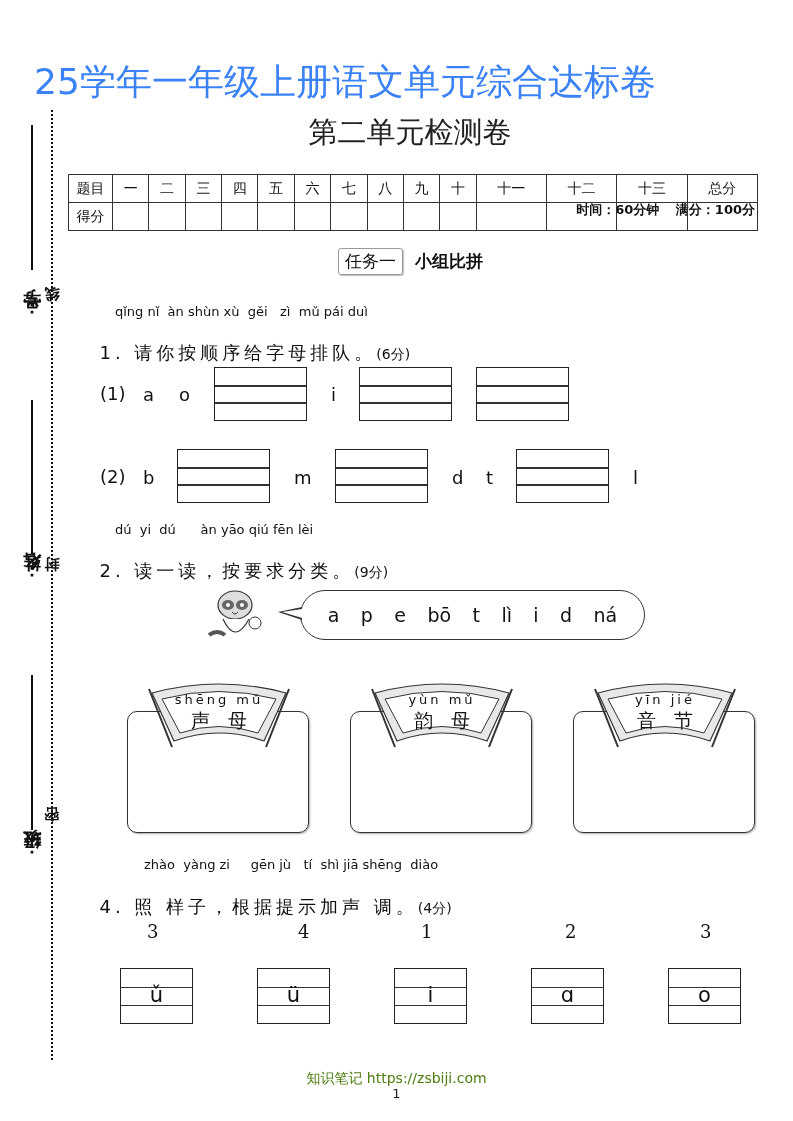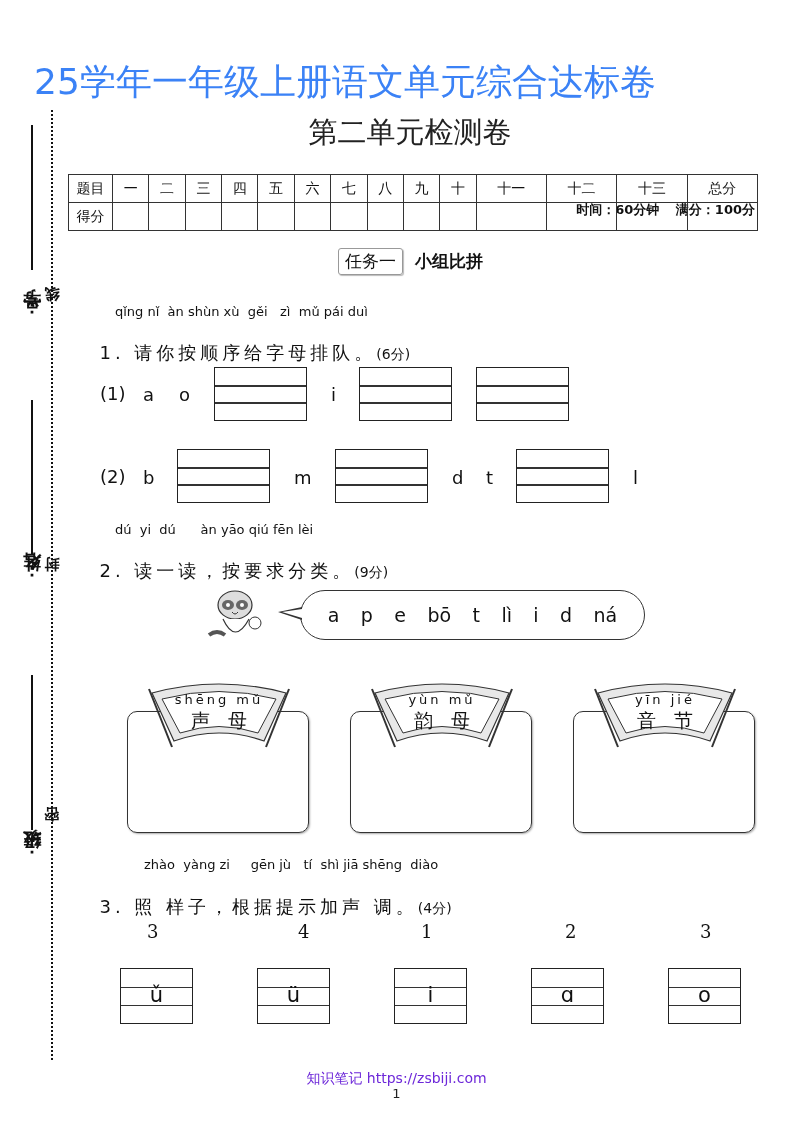--- a/index.html
+++ b/index.html
@@ -53,21 +53,21 @@
   .banner-cn { position: absolute; width: 100%; text-align: center; top: 27px; font-size: 19px; letter-spacing: 18px; padding-left: 18px; font-family: "DejaVu Serif", serif; }
 
   
   .num { position: absolute; font-size: 18px; font-family: "DejaVu Serif", serif; }
   .tbox { position: absolute; width: 73px; height: 56px; border: 1.5px solid #222; }
   .tbox::before, .tbox::after { content: ""; position: absolute; left: 0; right: 0; height: 1.3px; background: #333; }
   .tbox::before { top: 33%; }
   .tbox::after { top: 66%; }
   .tbox span { position: absolute; width: 100%; text-align: center; top: 14px; font-size: 21px; z-index: 2; }
 
-  .footer { position: absolute; left: 0; width: 793px; top: 1070px; text-align: center; font-size: 14px; color: #6d28d9; }
+  .footer { position: absolute; left: 0; width: 793px; top: 1070px; text-align: center; font-size: 14px; color: #4d7c0f; }
   .page-num { position: absolute; left: 0; width: 793px; top: 1086px; text-align: center; font-size: 13px; color: #222; }
 </style>
 </head>
 <body>
 
 <div class="dotted-line"></div>
 <div class="margin-line" style="top:125px;height:145px;"></div>
 <div class="vert" style="left:20px;top:305px;">学号：</div>
 <div class="vert-small" style="left:43px;top:314px;">线</div>
 <div class="margin-line" style="top:400px;height:155px;"></div>
@@ -213,21 +213,21 @@
     <path d="M18 18 Q75 3 132 18 L114 52 Q75 39 36 52 Z" fill="#fff" stroke="#333" stroke-width="1"></path>
     <line x1="5" y1="8" x2="28" y2="66" stroke="#333" stroke-width="2"></line>
     <line x1="145" y1="8" x2="122" y2="66" stroke="#333" stroke-width="2"></line>
   </svg>
   <div class="banner-py">yīn jié</div>
   <div class="banner-cn">音节</div>
 </div>
 
 <div class="pinyin" style="left:112px;top:857px;margin-left:32px;">zhào  yàng zi     gēn jù   tí  shì jiā shēng  diào</div>
 <div class="q" style="left:80px;top:874px;">
-  <span>3. 照 样子，根据提示加声 调。</span><span class="pts">(4分)</span>
+  <span>4. 照 样子，根据提示加声 调。</span><span class="pts">(4分)</span>
 </div>
 
 <div class="num" style="left:147px;top:921px;">3</div>
 <div class="tbox" style="left:120px;top:968px;">
     <span>ǔ</span>
   </div>
 
 <div class="num" style="left:298px;top:921px;">4</div>
 <div class="tbox" style="left:257px;top:968px;">
     <span>ü</span>

